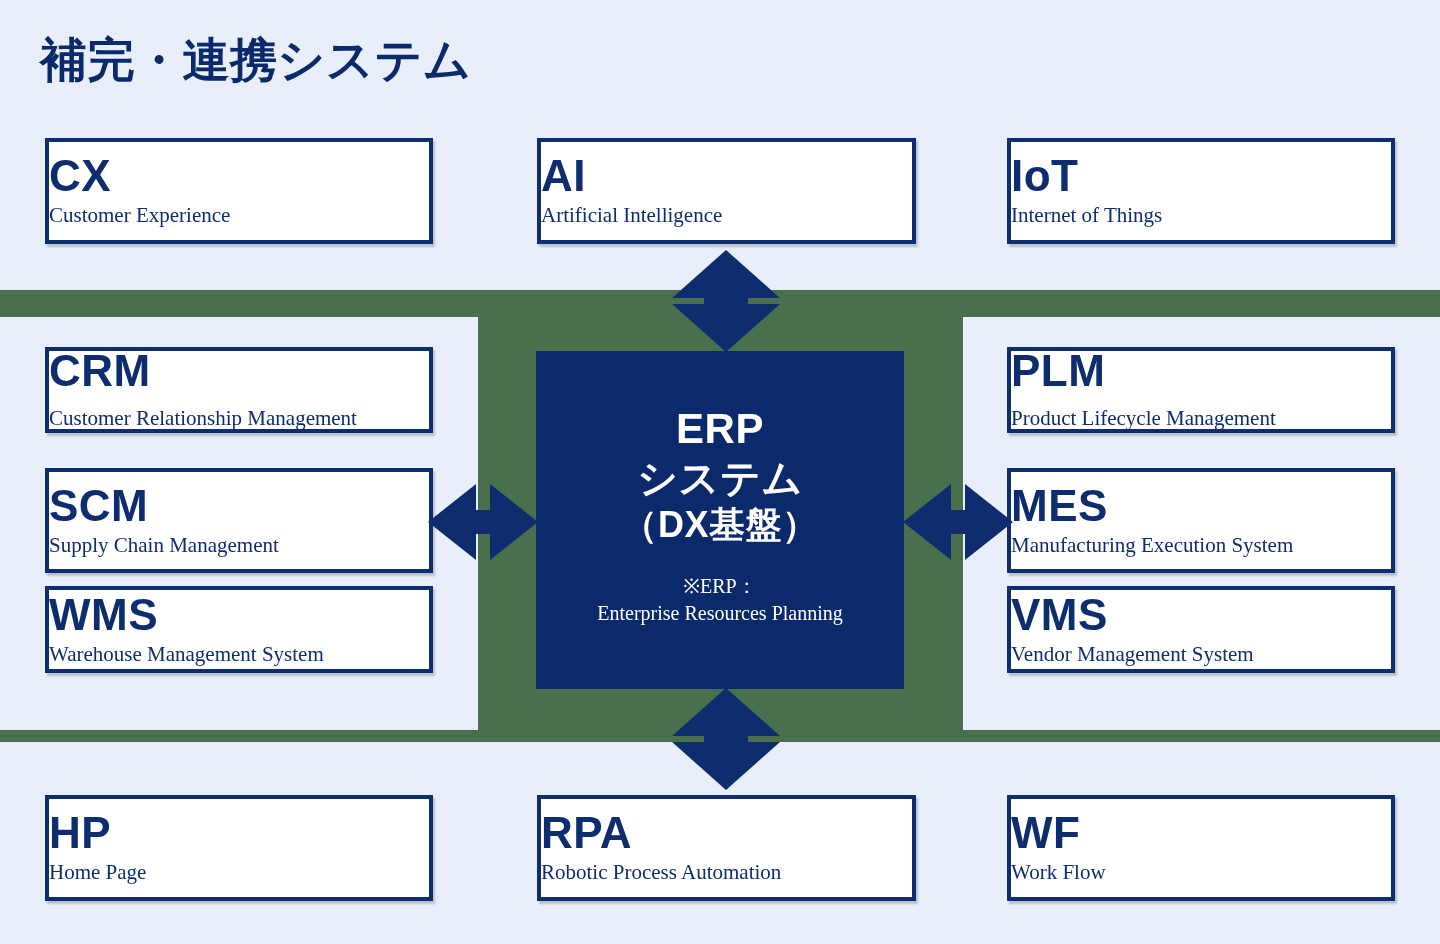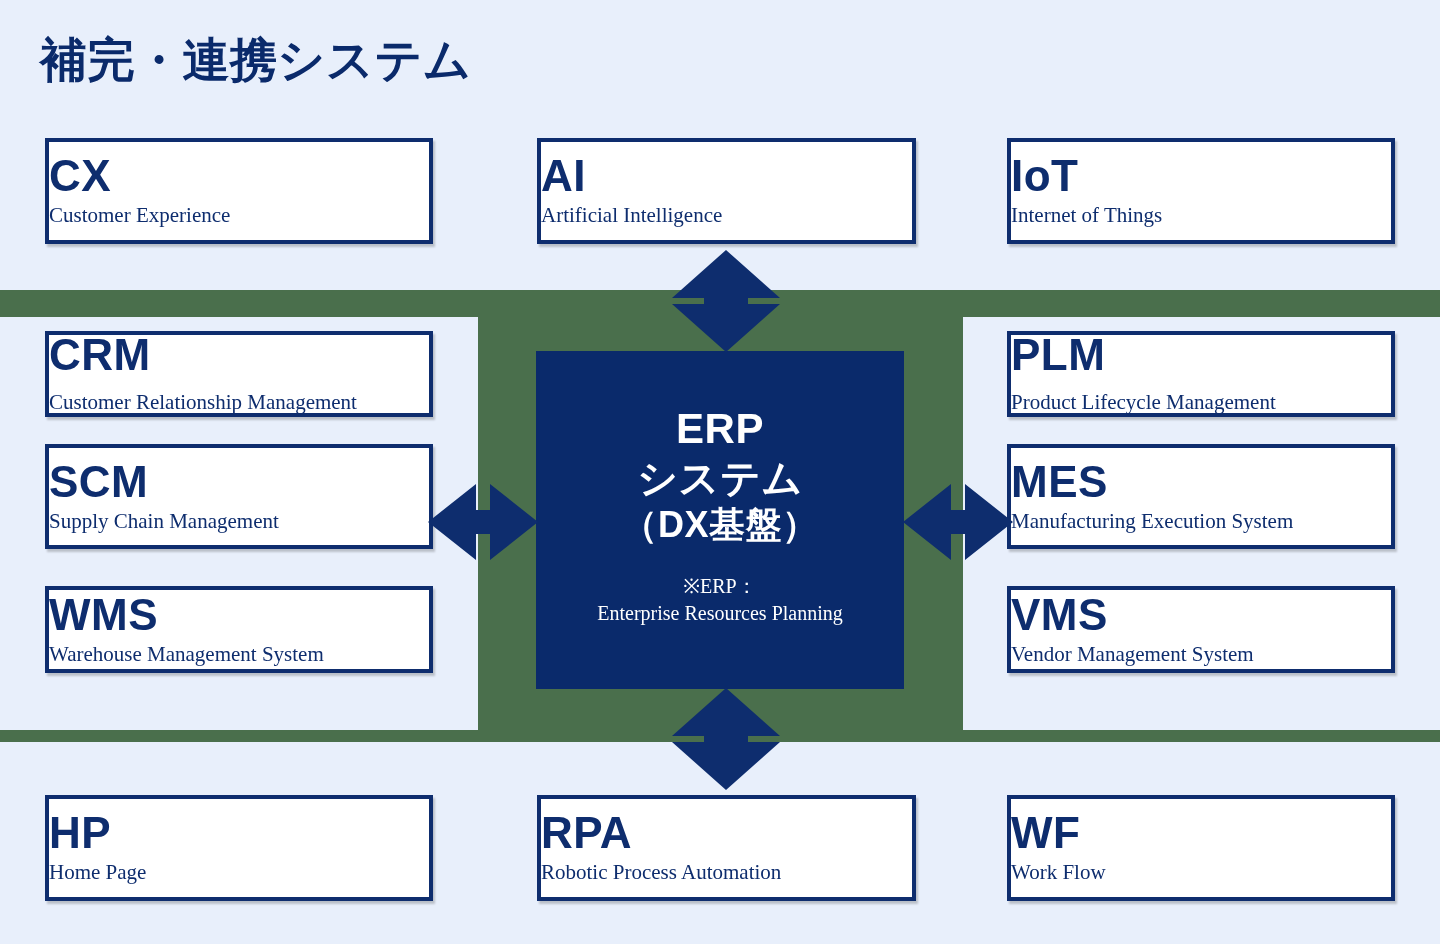--- a/index.html
+++ b/index.html
@@ -83,22 +83,22 @@
   }
 
   
   .col-left  { left: 45px;   width: 388px; }
   .col-mid   { left: 537px;  width: 379px; }
   .col-right { left: 1007px; width: 388px; }
 
   .row-top    { top: 138px; height: 106px; }
   .row-bottom { top: 795px; height: 106px; }
 
-  .mid-row-1 { top: 331px; height: 86px; gap: 8px; }
-  .mid-row-2 { top: 444px; height: 105px; }
+  .mid-row-1 { top: 347px; height: 86px; gap: 8px; }
+  .mid-row-2 { top: 468px; height: 105px; }
   .mid-row-3 { top: 586px; height: 87px; }
 
   
   #erp-box {
     position: absolute;
     left: 536px;
     top: 351px;
     width: 368px;
     height: 338px;
     background: #0a2a6b;

